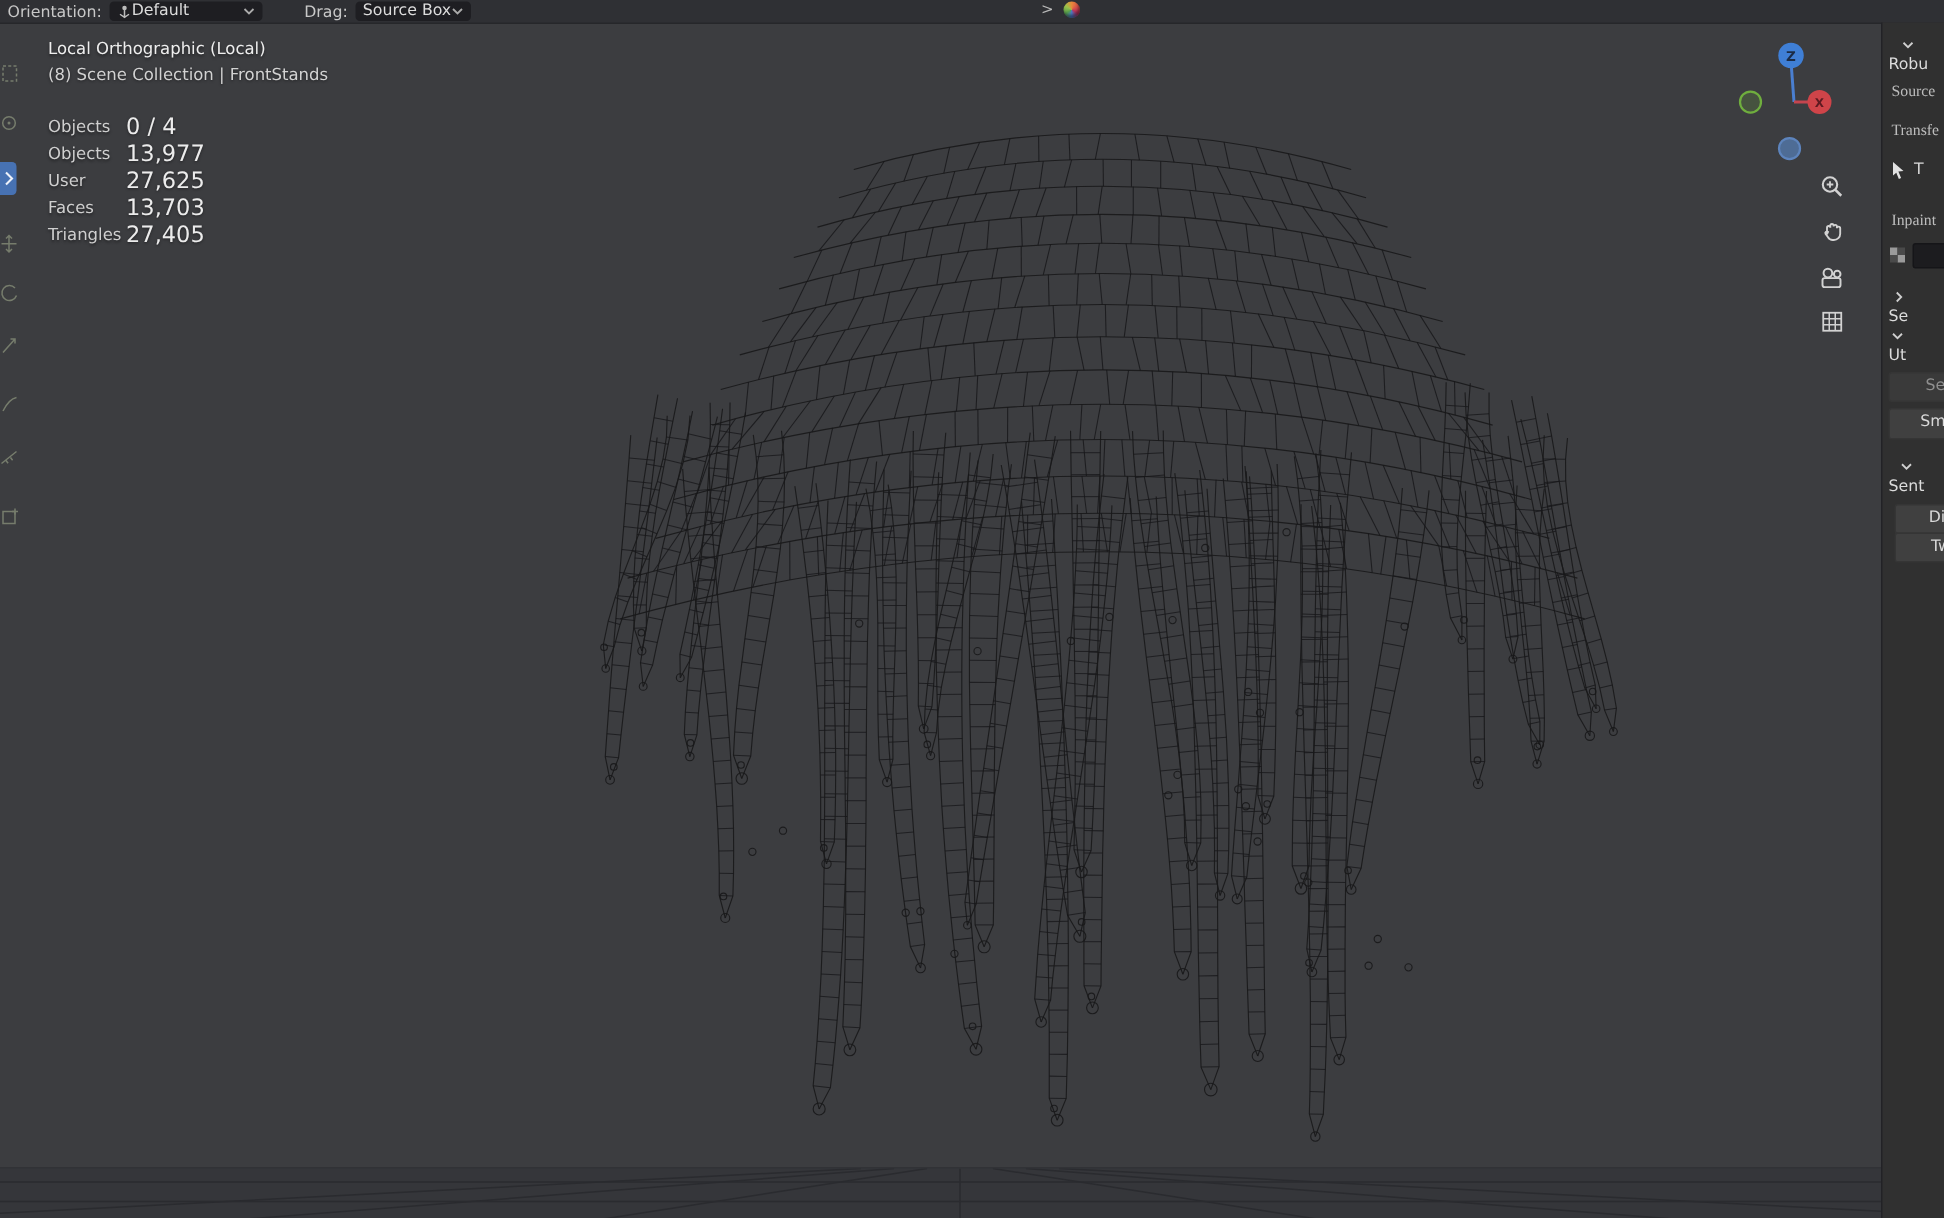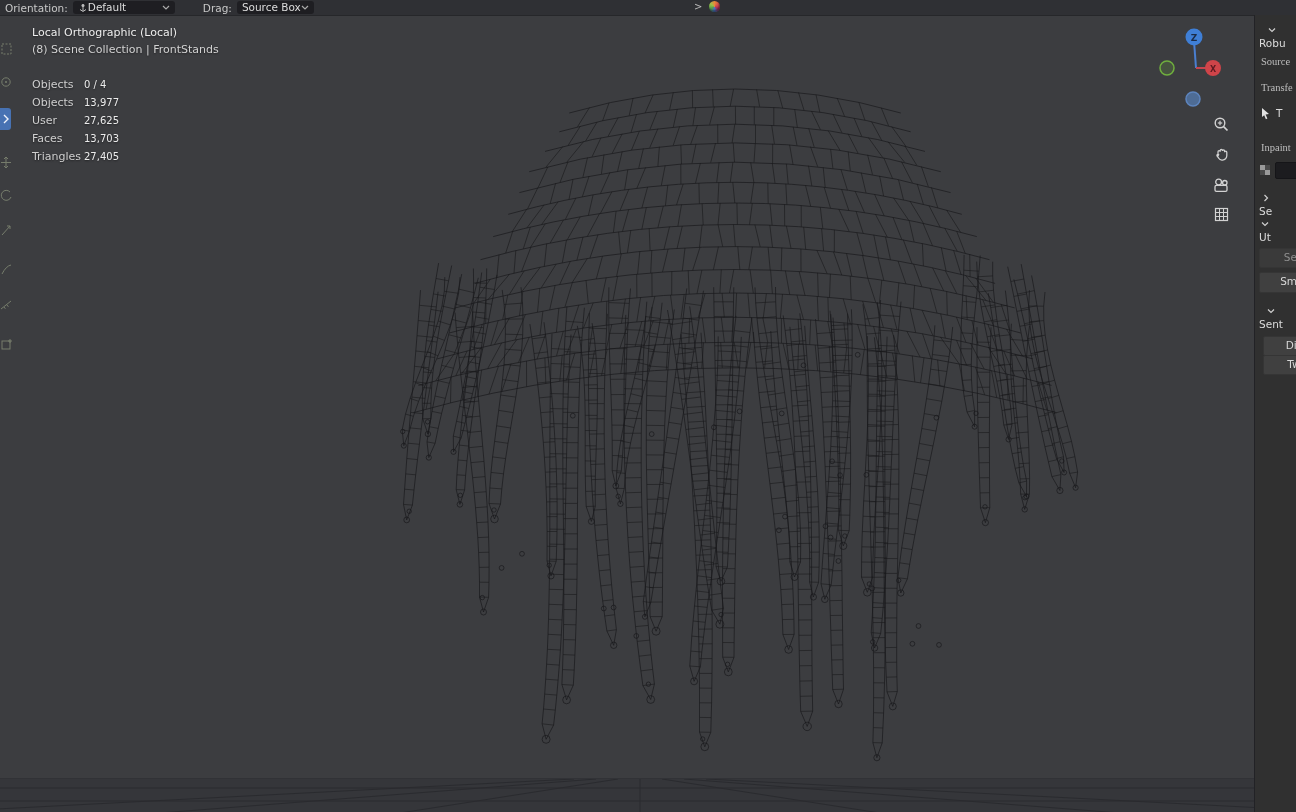--- a/index.html
+++ b/index.html
@@ -24,21 +24,21 @@
   .floor{position:absolute;left:0;top:763px;width:1254px;height:34px;background:#35363a;border-top:1px solid #313236;z-index:1;}
   #wire{position:absolute;left:0;top:0;z-index:2;}
 
   
   .overlay{position:absolute;left:32px;top:11px;z-index:5;text-shadow:0 1px 2px rgba(0,0,0,.45);}
   .ov1{font-size:11px;color:#eeeeee;height:13px;}
   .ov2{font-size:11px;color:#d2d2d2;margin-top:4px;height:13px;}
   .stats{margin-top:19px;}
   .srow{display:flex;height:18px;align-items:center;}
   .sl{width:52px;font-size:11px;color:#cfcfcf;}
-  .sv{font-size:10px;color:#ececec;}
+  .sv{font-size:15px;color:#ececec;}
 
   
   .ltool{position:absolute;left:0;top:0;width:15px;height:360px;z-index:6;}
   .lticon{position:absolute;left:0;opacity:.7;}
   .lexpand{position:absolute;left:0;width:11px;height:22px;background:var(--accent-blue,#4772b3);
            border-radius:0 3px 3px 0;display:flex;align-items:center;justify-content:center;cursor:pointer;}
 
   
   .gizmo{position:absolute;left:1150px;top:10px;width:90px;height:90px;z-index:6;cursor:pointer;}
   .gizmo text{font-family:"DejaVu Sans",sans-serif;font-weight:bold;}

